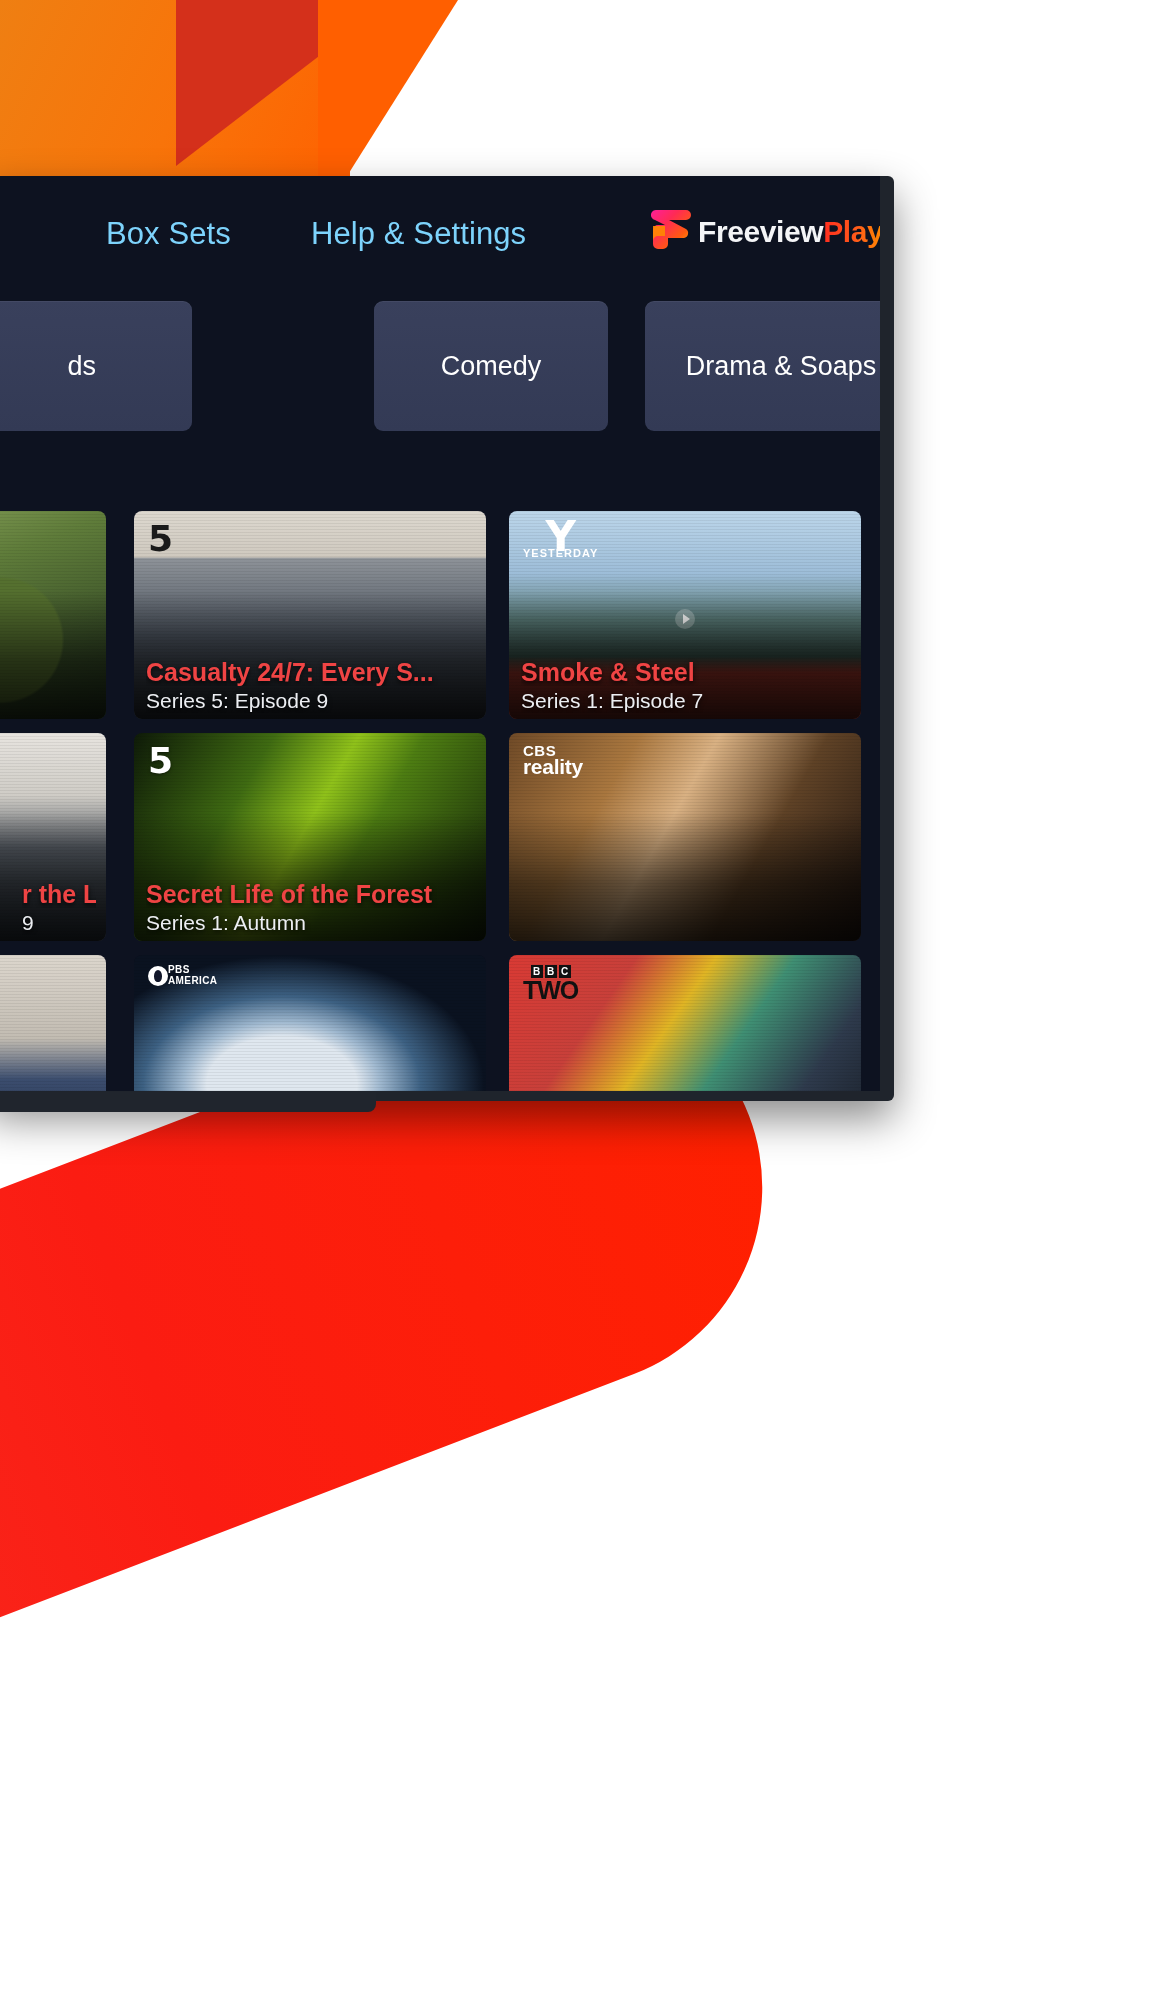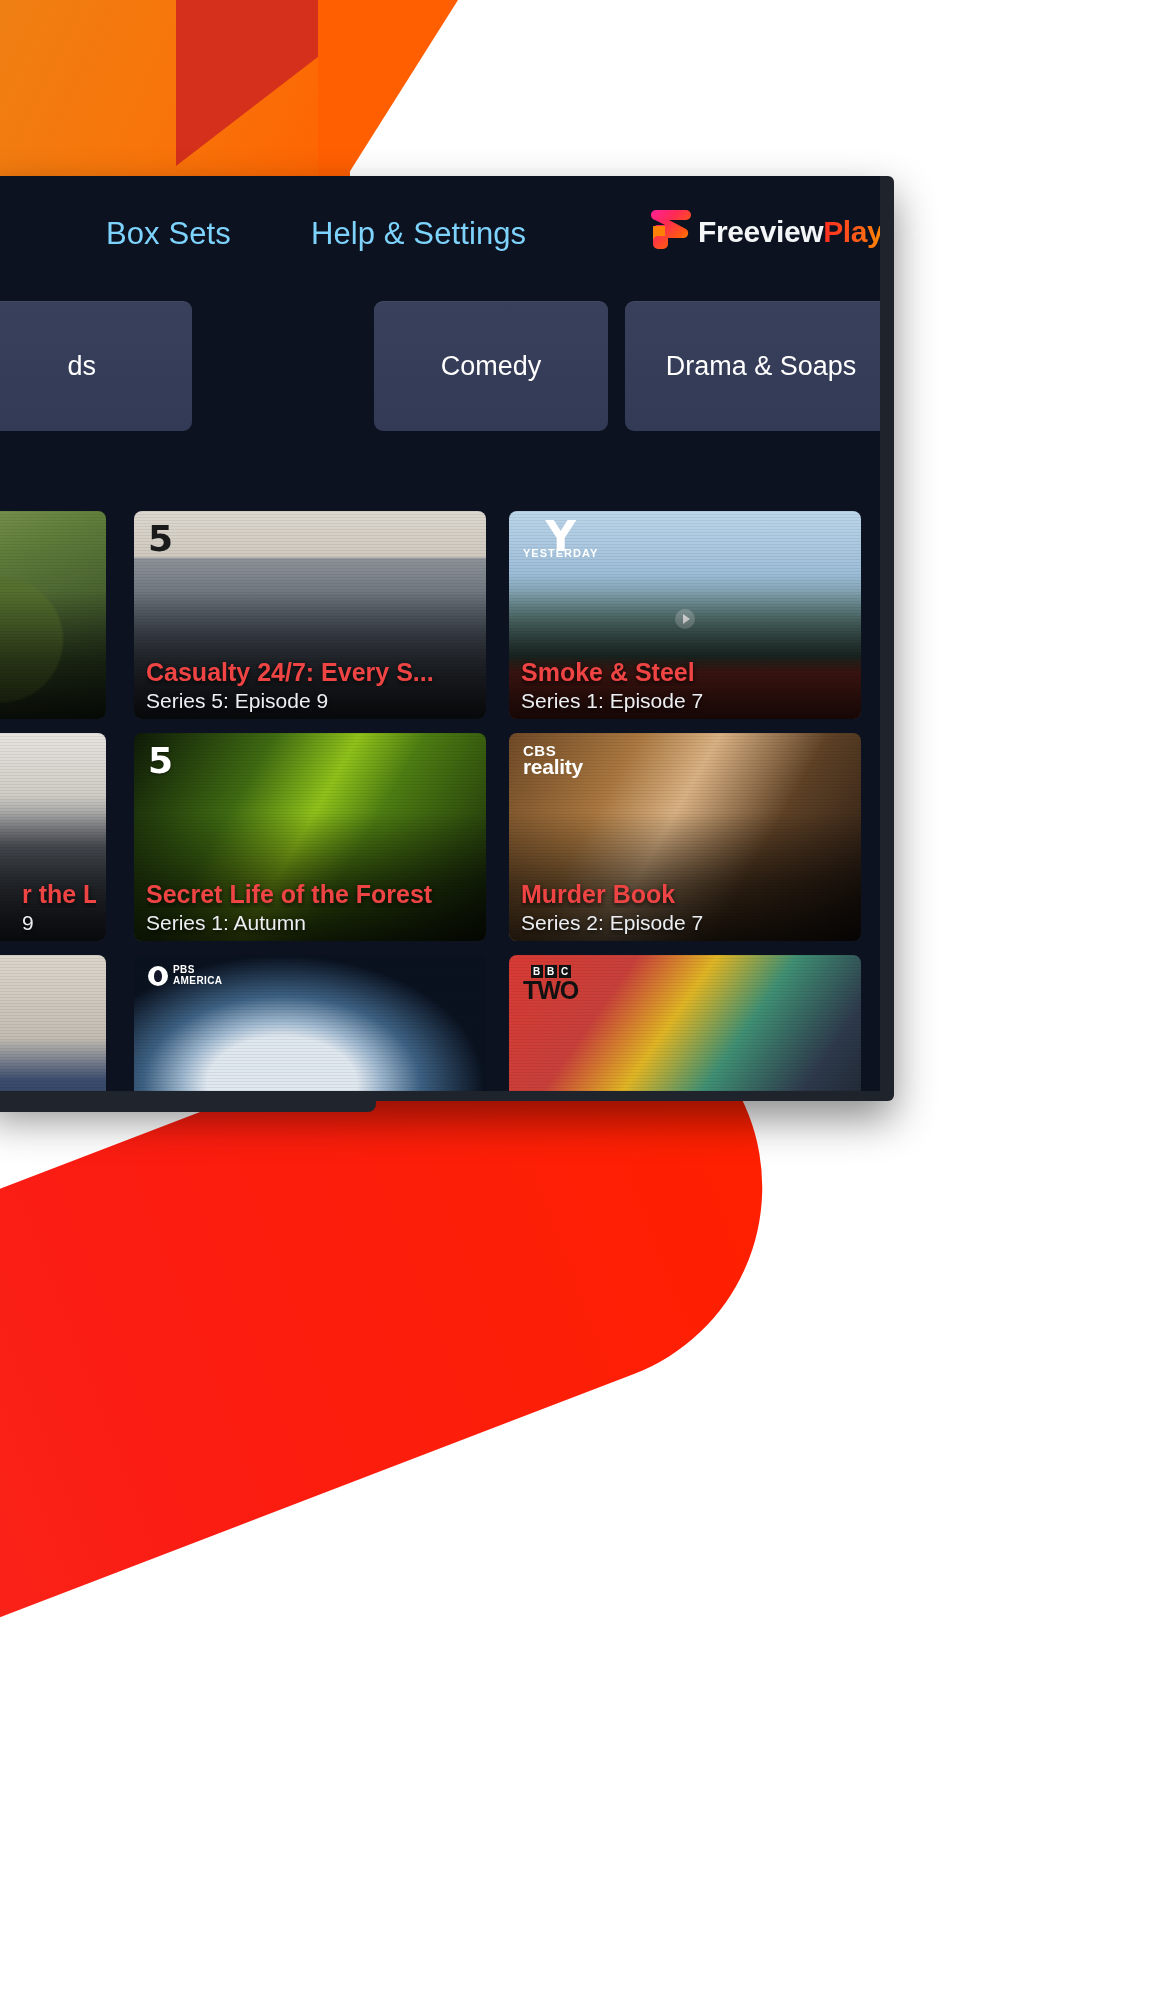--- a/index.html
+++ b/index.html
@@ -82,21 +82,21 @@
     position:absolute;top:0;height:130px;
     background:linear-gradient(180deg,#39405c 0%,#333a55 100%);
     border-radius:9px;
     display:flex;align-items:center;justify-content:center;
     color:#ffffff;font-size:27px;font-weight:400;
     box-shadow:inset 0 1px 0 rgba(255,255,255,.05);
   }
   #chip-0{left:-98px;width:208px;padding-left:0;justify-content:flex-end;padding-right:96px;}
   #chip-1{left:135px;width:229px;}
   #chip-2{left:388px;width:234px;}
-  #chip-3{left:639px;width:272px;text-align:center;}
+  #chip-3{left:659px;width:272px;text-align:center;}
 
   
   #card-grid{position:absolute;left:0;top:335px;width:894px;}
   .card-row{position:relative;height:222px;}
   .card{
     position:absolute;top:0;width:352px;height:208px;
     border-radius:8px;overflow:hidden;background:#101526;
   }
   .card.partial{left:-232px;width:352px;}
   .card.col1{left:148px;}
@@ -120,21 +120,21 @@
   
   .c5{
     font-family:"DejaVu Sans",sans-serif;font-size:36px;font-weight:700;
     color:#ffffff;line-height:1;letter-spacing:-1px;
     text-shadow:0 1px 3px rgba(0,0,0,.5);
   }
   .c5.dark{color:#1a1a1a;text-shadow:none;}
   .cbs{color:#ffffff;line-height:1;}
   .cbs .cbs-top{font-size:15px;font-weight:700;letter-spacing:.5px;}
   .cbs .cbs-bot{font-size:21px;font-weight:700;letter-spacing:-.3px;margin-top:-2px;}
-  .pbs{display:flex;align-items:center;gap:5px;color:#fff;}
+  .pbs{display:flex;align-items:center;color:#fff;}
   .pbs-circ{
     width:20px;height:20px;border-radius:50%;background:#fff;
     display:flex;align-items:center;justify-content:center;
   }
   .pbs-circ::after{content:"";width:8px;height:12px;border-radius:50% 50% 45% 45%;background:#12172a;}
   .pbs-txt{font-size:10px;font-weight:700;line-height:1.05;letter-spacing:.4px;}
   .bbc2{text-align:center;}
   .bbc2-row{display:flex;gap:2px;justify-content:center;}
   .bbc2-row span{
     background:#111;color:#fff;font-size:10px;font-weight:700;
@@ -293,24 +293,20 @@
 
         <div class="card col2">
           <div class="card-art art-murder">
               <div class="art-noise"></div>
             </div>
           <div class="chan-badge cbs">
             <div class="cbs-top">CBS</div>
             <div class="cbs-bot">reality</div>
           </div>
           <div class="card-scrim"></div>
-          <div class="card-meta">
-            <div class="card-title">Murder Book</div>
-            <div class="card-sub">Series 2: Episode 7</div>
-          </div>
         </div>
       </div>
 
       <div class="card-row">
         <div class="card partial">
           <div class="card-art art-nurse">
               <div class="art-noise"></div>
             </div>
         </div>
 

